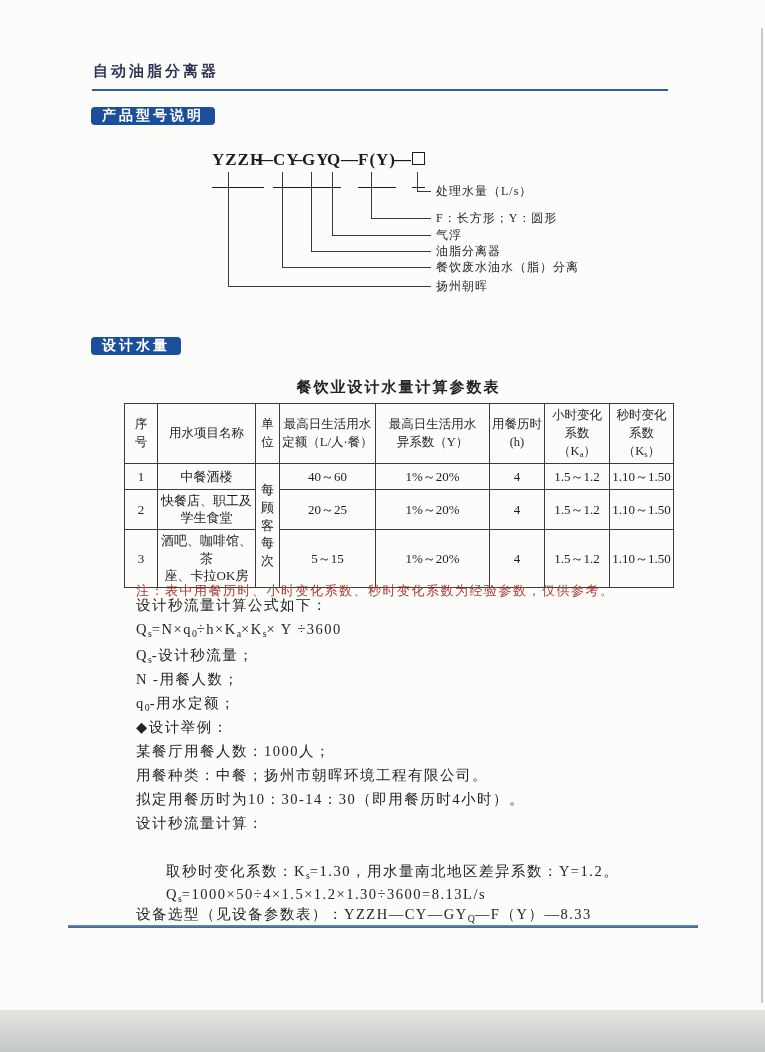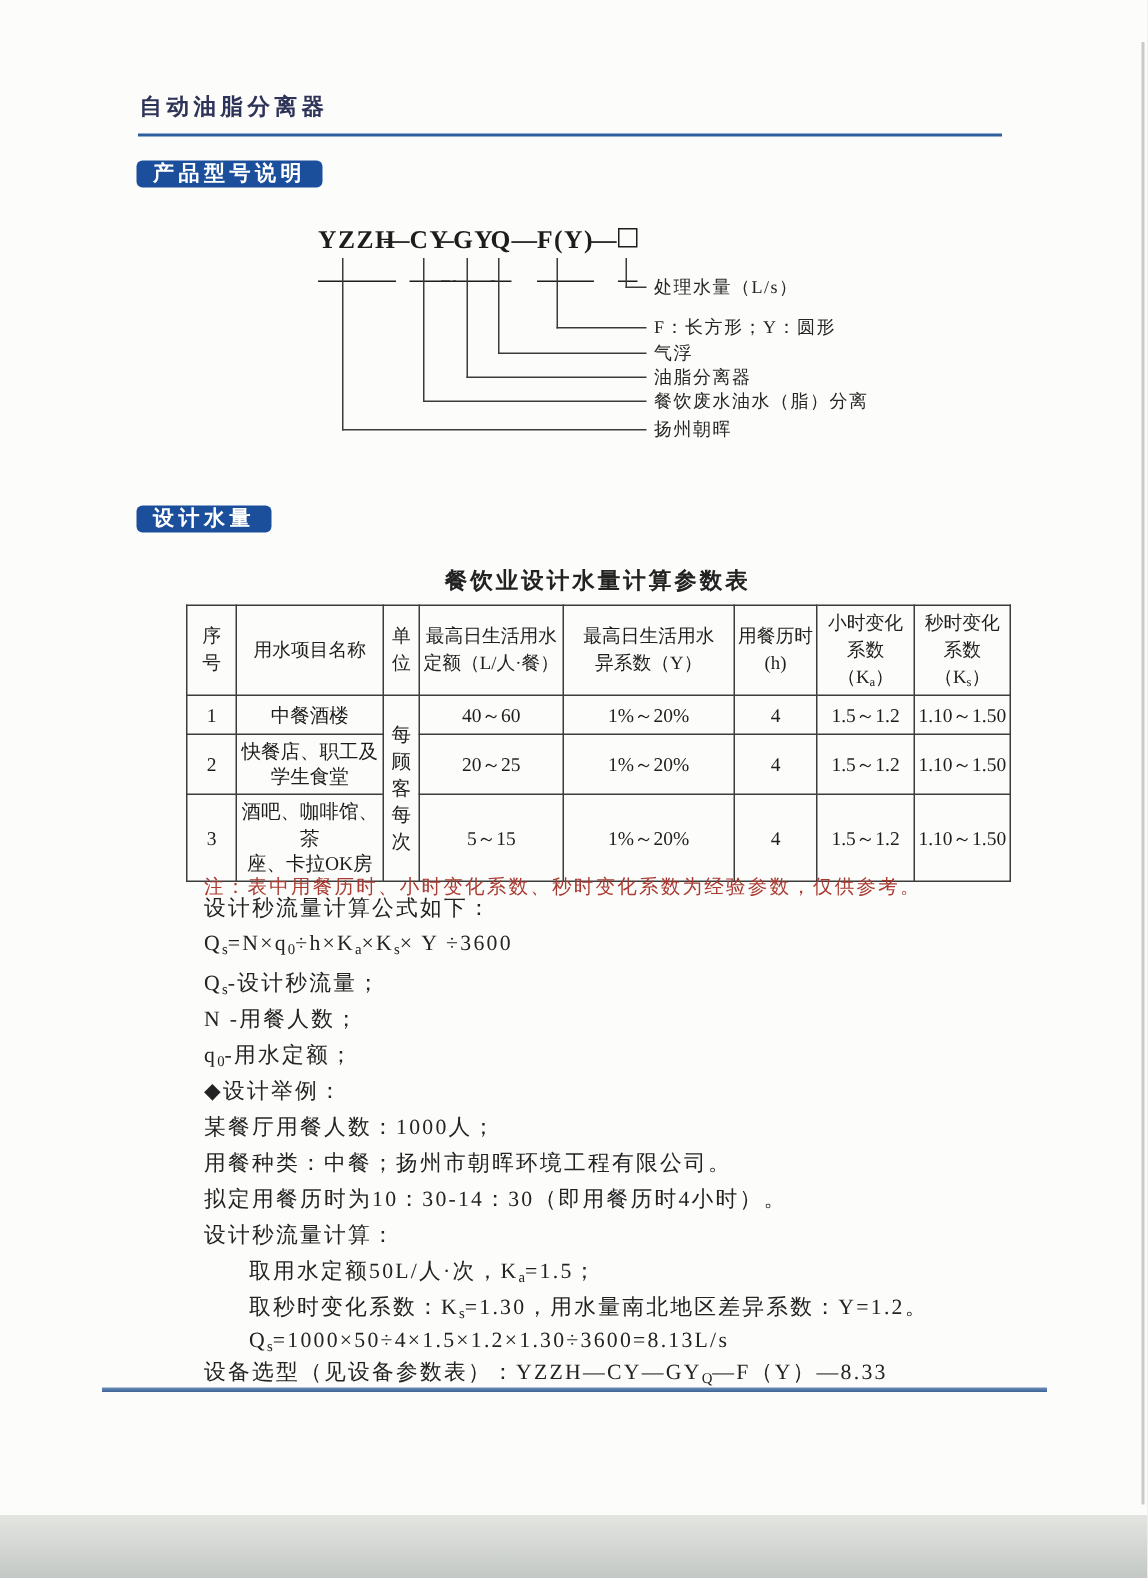--- a/index.html
+++ b/index.html
@@ -162,21 +162,20 @@
   <div class="tline" style="top:621px"><span>Q</span><span class="sub">s</span><span>=N×q</span><span class="sub">0</span><span>÷h×K</span><span class="sub">a</span><span>×K</span><span class="sub">s</span><span>× Y ÷3600</span></div>
   <div class="tline" style="top:646px"><span>Q</span><span class="sub">s</span><span>-设计秒流量；</span></div>
   <div class="tline" style="top:670px"><span>N -用餐人数；</span></div>
   <div class="tline" style="top:694px"><span>q</span><span class="sub">0</span><span>-用水定额；</span></div>
 
   <div class="tline bold" style="top:718px">◆设计举例：</div>
   <div class="tline" style="top:742px">某餐厅用餐人数：1000人；</div>
   <div class="tline" style="top:766px">用餐种类：中餐；扬州市朝晖环境工程有限公司。</div>
   <div class="tline" style="top:790px">拟定用餐历时为10：30-14：30（即用餐历时4小时）。</div>
   <div class="tline" style="top:814px">设计秒流量计算：</div>
-  <div class="tline indent" style="top:838px"><span>取用水定额50L/人·次，K</span><span class="sub">a</span><span>=1.5；</span></div>
   <div class="tline indent" style="top:862px"><span>取秒时变化系数：K</span><span class="sub">s</span><span>=1.30，用水量南北地区差异系数：Y=1.2。</span></div>
   <div class="tline indent" style="top:886px"><span>Q</span><span class="sub">s</span><span>=1000×50÷4×1.5×1.2×1.30÷3600=8.13L/s</span></div>
   <div class="tline" style="top:905px"><span>设备选型（见设备参数表）：YZZH—CY—GY</span><span class="sub">Q</span><span>—F（Y）—8.33</span></div>
 
   <div class="ftr-rule"></div>
   <div class="scan-right-edge"></div>
   <div class="scan-bottom"></div>
 
 </div>
 

